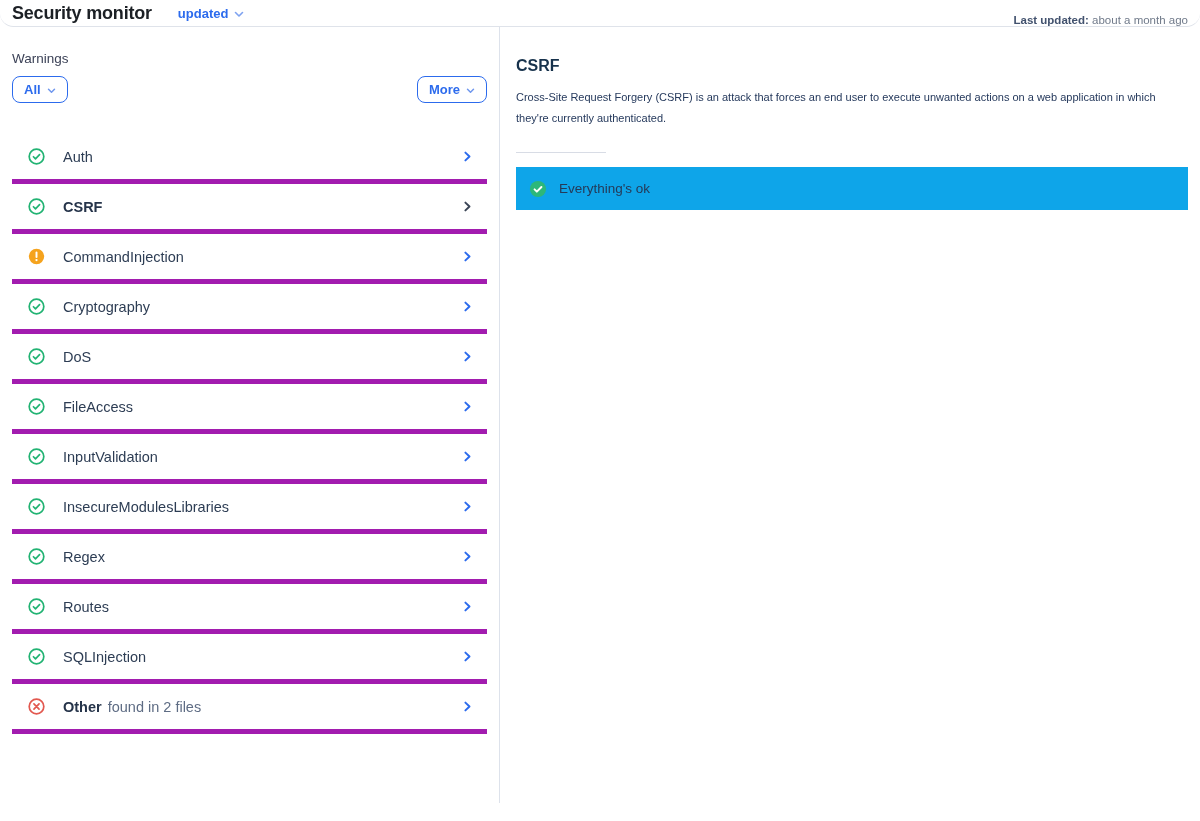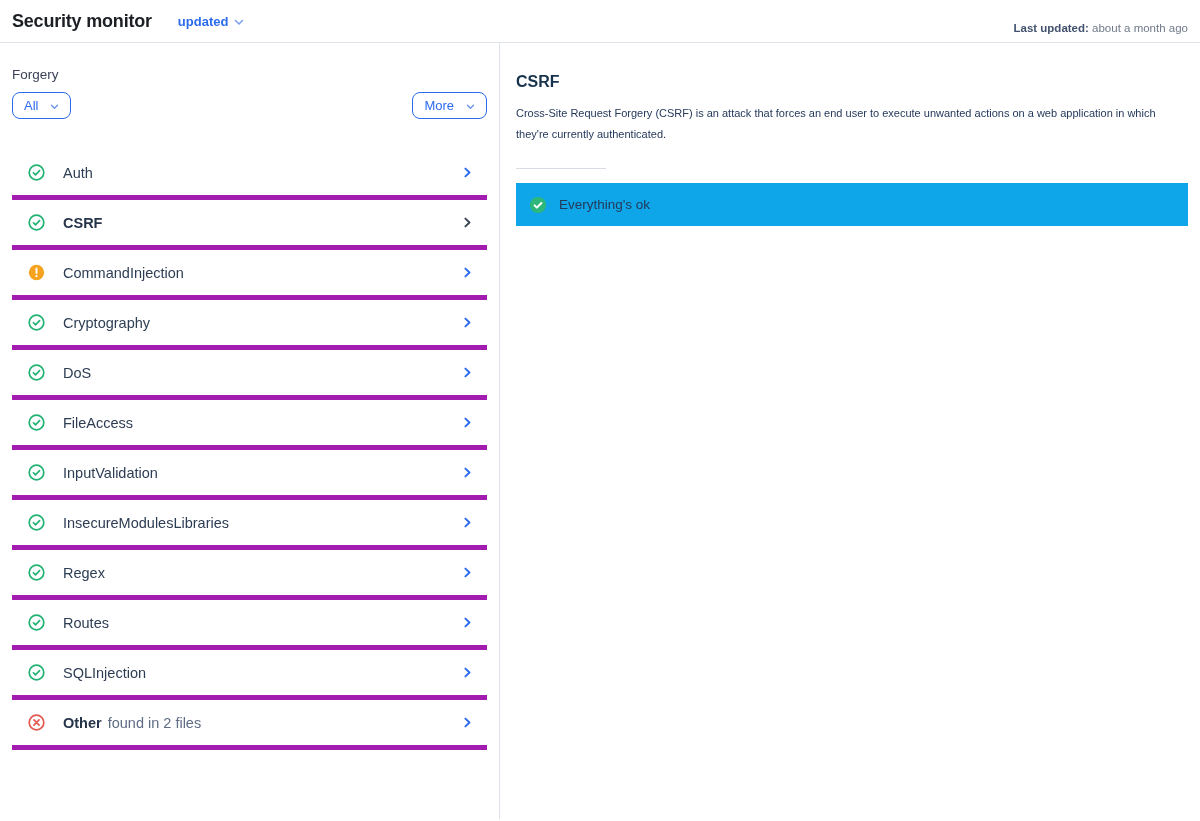--- a/index.html
+++ b/index.html
@@ -6,25 +6,26 @@
   html, body { width: 1200px; height: 821px; }
   body {
     font-family: "Liberation Sans", sans-serif;
     background: #ffffff;
     color: #2d3d54;
     overflow: hidden;
   }
 
   
   .app-header {
-    height: 43px;
+    height: 27px;
     border-bottom: 1px solid #dfe3ea;
     display: flex;
     align-items: center;
     padding: 0 12px;
+    border-radius: 20px;
   }
   .app-title {
     font-size: 18px;
     font-weight: bold;
     color: #1c2025;
     letter-spacing: -0.2px;
   }
   .branch-select {
     margin-left: 26px;
     display: inline-flex;
@@ -65,28 +66,28 @@
   .filter-row {
     margin-top: 10px;
     display: flex;
     align-items: center;
     justify-content: space-between;
   }
   .pill-btn {
     height: 27px;
     display: inline-flex;
     align-items: center;
-    gap: 12px;
+    gap: 6px;
     padding: 0 11px;
     border: 1px solid #2c6bed;
     border-radius: 8px;
     background: #ffffff;
     color: #2c6bed;
     font-size: 13px;
-    font-weight: normal;
+    font-weight: bold;
     cursor: pointer;
     font-family: inherit;
   }
   .pill-btn .caret { color: #6f97ee; }
 
   .warnings-list { margin-top: 31px; }
   .warning-row {
     height: 50px;
     display: flex;
     align-items: center;
@@ -157,21 +158,21 @@
   <div class="header-spacer"></div>
   <div class="last-updated">
     <b>Last updated:</b>
     <span>about a month ago</span>
   </div>
 </header>
 
 <div class="main">
 
   <aside class="left-panel">
-    <div class="section-label">Forgery</div>
+    <div class="section-label">Warnings</div>
 
     <div class="filter-row">
       <button class="pill-btn">
         <span>All</span>
         <span class="caret">
           <svg width="9" height="6" viewBox="0 0 10 7">
               <path d="M1.5 1.5L5 5l3.5-3.5" fill="none" stroke="currentColor" stroke-width="1.7" stroke-linecap="round" stroke-linejoin="round"></path>
             </svg>
         </span>
       </button>

